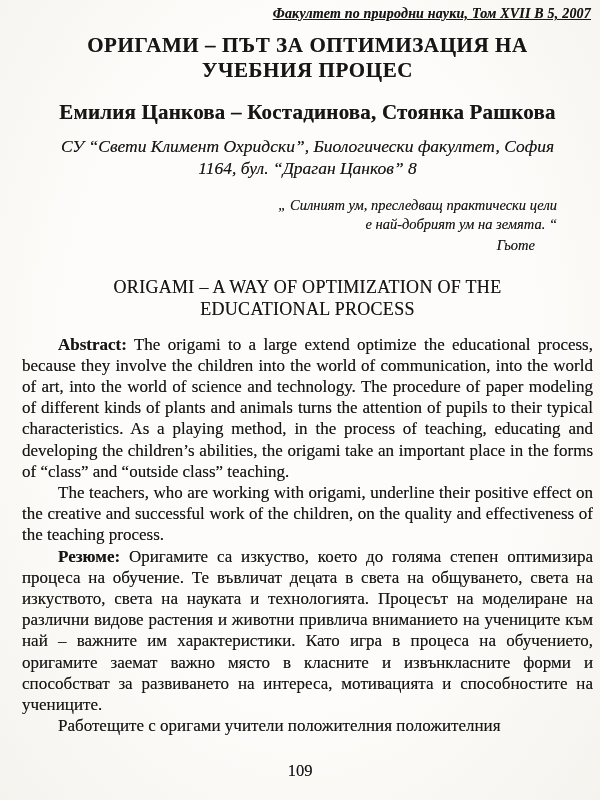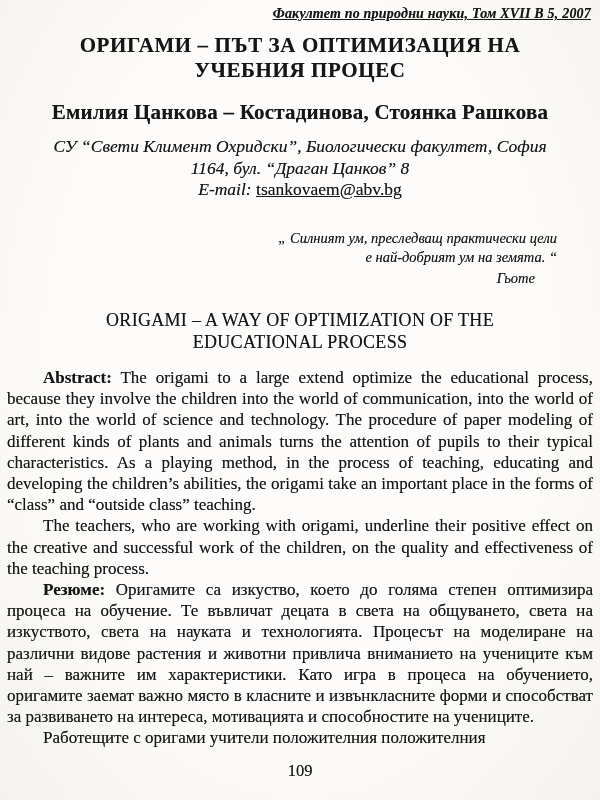--- a/index.html
+++ b/index.html
@@ -13,21 +13,21 @@
     overflow: hidden;
   }
   body {
     font-family: "Liberation Serif", "DejaVu Serif", serif;
     color: var(--ink);
     background: var(--paper-bg);
   }
   .page {
     position: relative;
     width: 600px; height: 800px;
-    padding: 6px 7px 0 7px;
+    padding: 6px 7px 0 22px;
     background: radial-gradient(ellipse at 50% 45%, #fdfcfa 55%, #f4f3ee 100%);
     overflow: hidden;
     text-shadow: 0 0 0.6px rgba(20,20,20,0.55);
   }
   .journal-header {
     text-align: right;
     font-style: italic;
     font-weight: bold;
     font-size: 14px;
     text-decoration: underline;
@@ -55,21 +55,21 @@
     text-align: center;
     font-style: italic;
     font-size: 17.5px;
     line-height: 1.22;
   }
   .email-link {
     color: inherit;
     text-decoration: underline;
   }
   .epigraph {
-    margin-top: 29px;
+    margin-top: 17px;
     padding-right: 36px;
     text-align: right;
     font-style: italic;
     font-size: 14.5px;
     line-height: 1.3;
   }
   .epigraph-attribution {
     padding-right: 22px;
     margin-top: 2px;
   }
@@ -106,24 +106,20 @@
 
   <div class="journal-header">Факултет по природни науки, Том XVII В 5, 2007</div>
 
   <h1 class="title-bg" style="margin-block:0; margin-top:11px;">ОРИГАМИ – ПЪТ ЗА ОПТИМИЗАЦИЯ НА УЧЕБНИЯ ПРОЦЕС</h1>
 
   <div class="authors">Емилия Цанкова – Костадинова, Стоянка Рашкова</div>
 
   <div class="affiliation">
     <div>СУ “Свети Климент Охридски”, Биологически факултет, София</div>
     <div>1164, бул. “Драган Цанков” 8</div>
-    <div>
-      <span>E-mail:</span>
-      <a href="#" class="email-link" style="font-style: normal;">tsankovaem@abv.bg</a>
-    </div>
   </div>
 
   <div class="epigraph">
     <div>„ Силният ум, преследващ практически цели</div>
     <div>е най-добрият ум на земята. “</div>
     <div class="epigraph-attribution">Гьоте</div>
   </div>
 
   <h2 class="title-en" style="font-weight: normal; margin-block:0; margin-top:21px;">ORIGAMI – A WAY OF OPTIMIZATION OF THE EDUCATIONAL PROCESS</h2>
 

